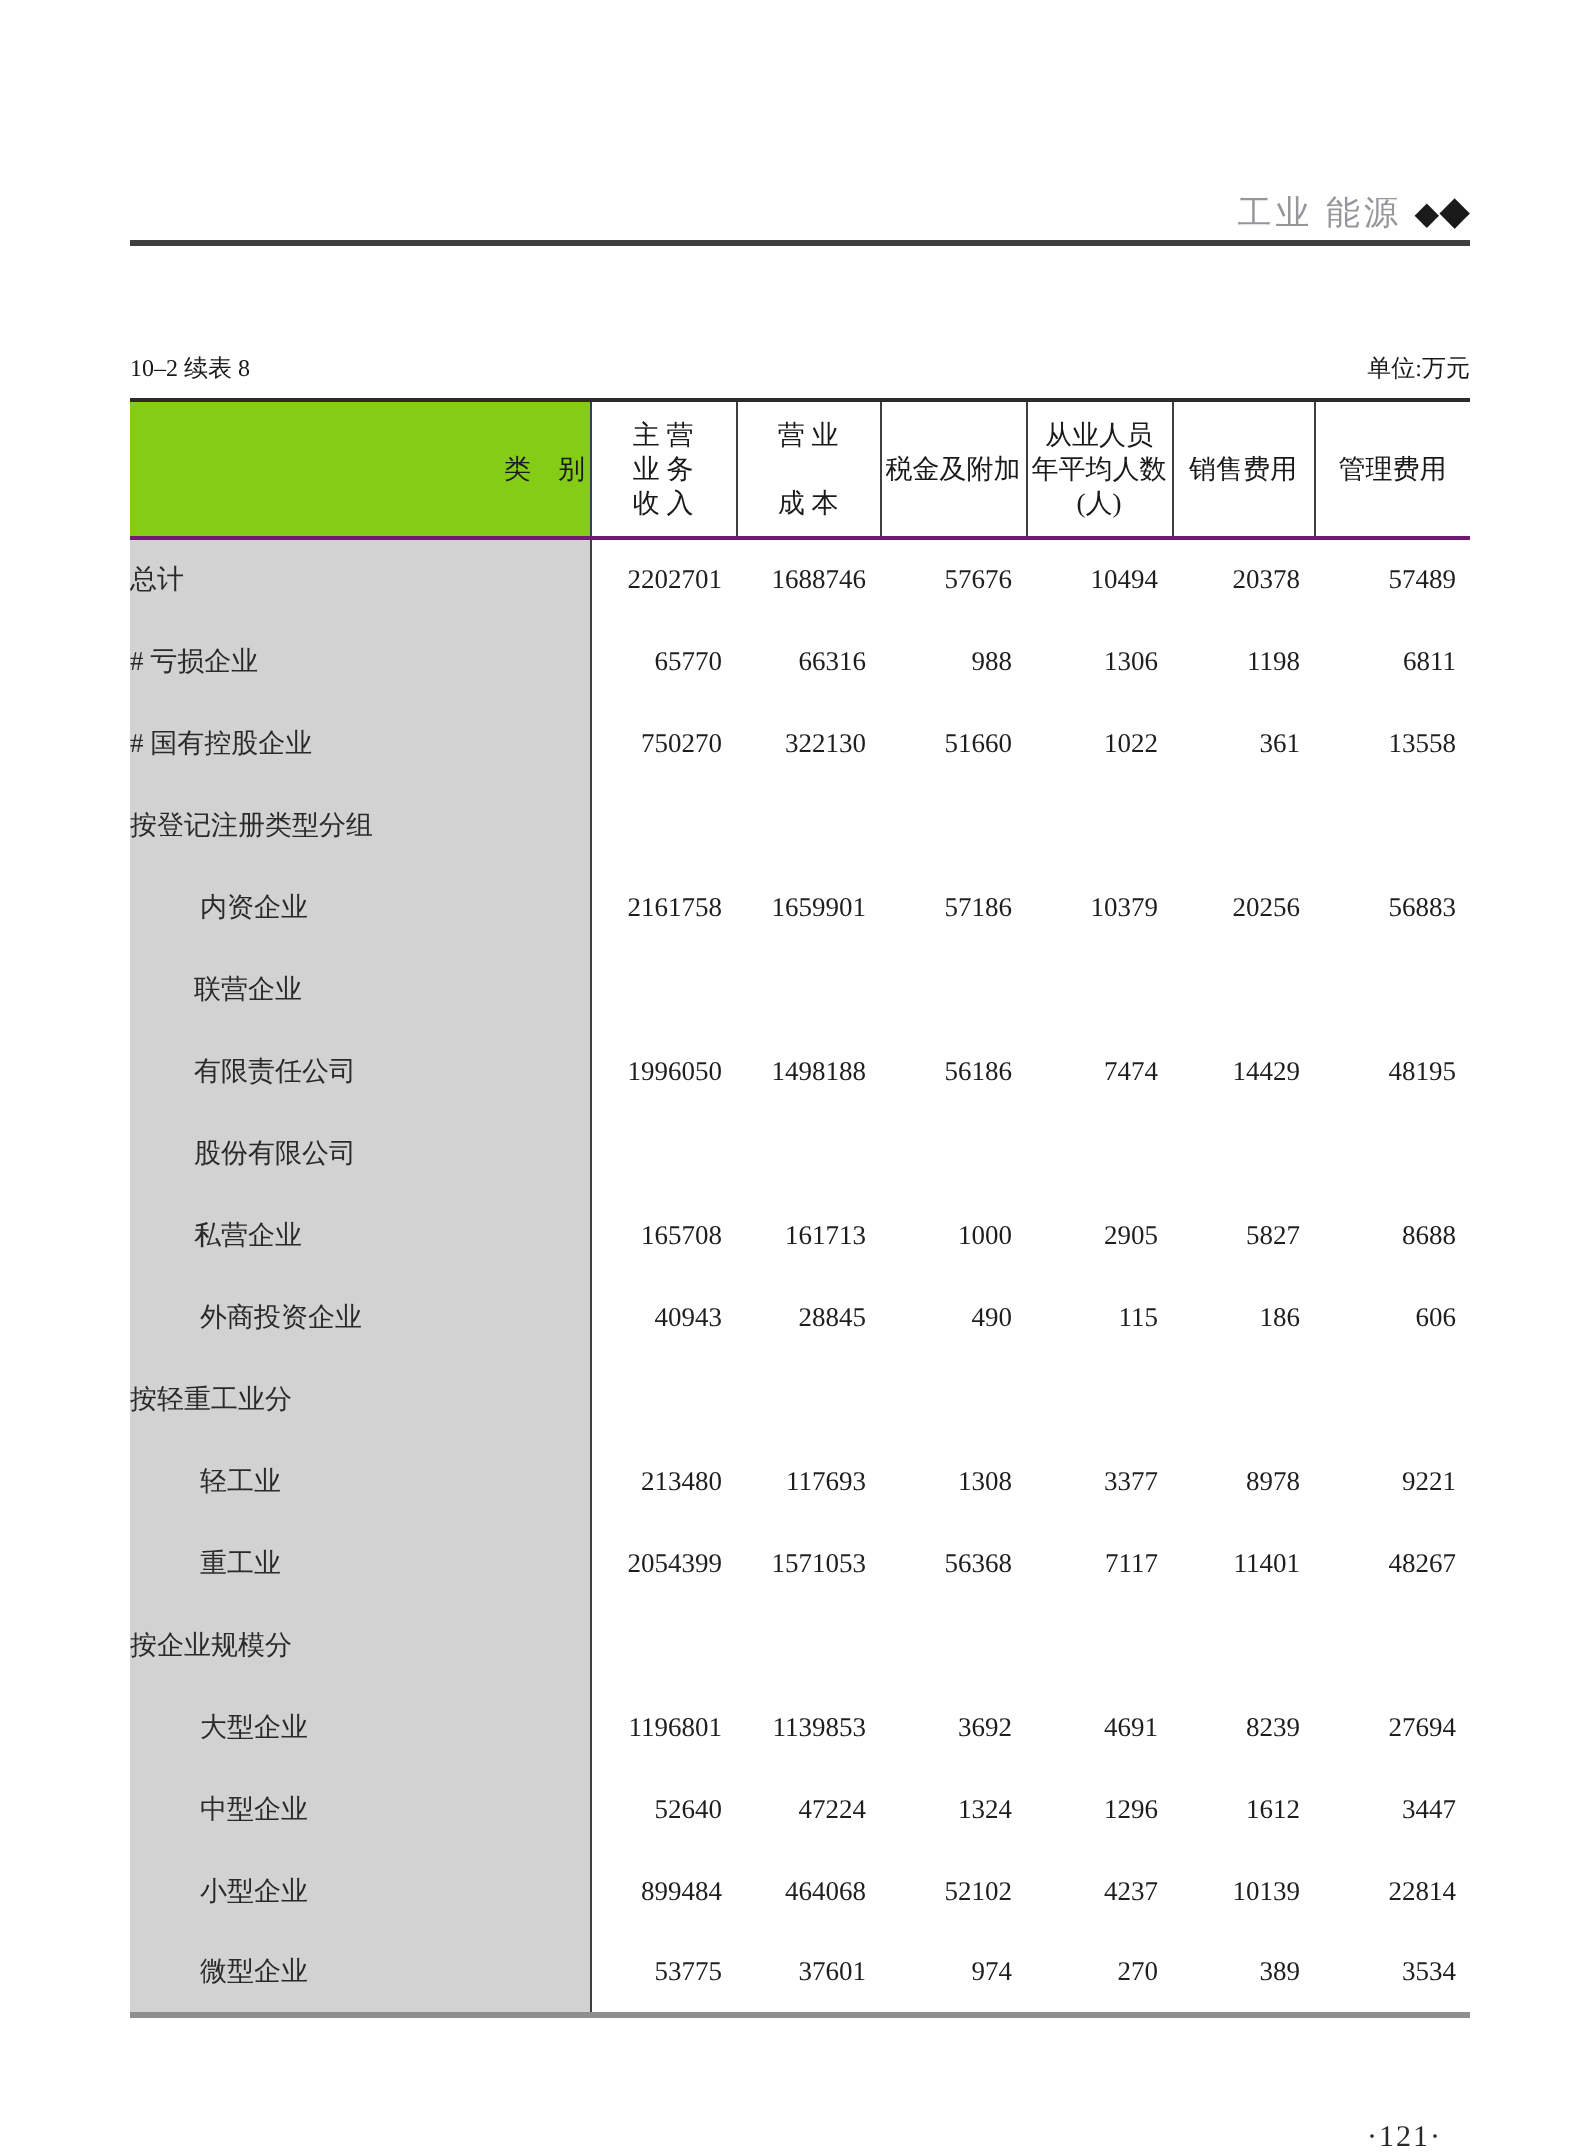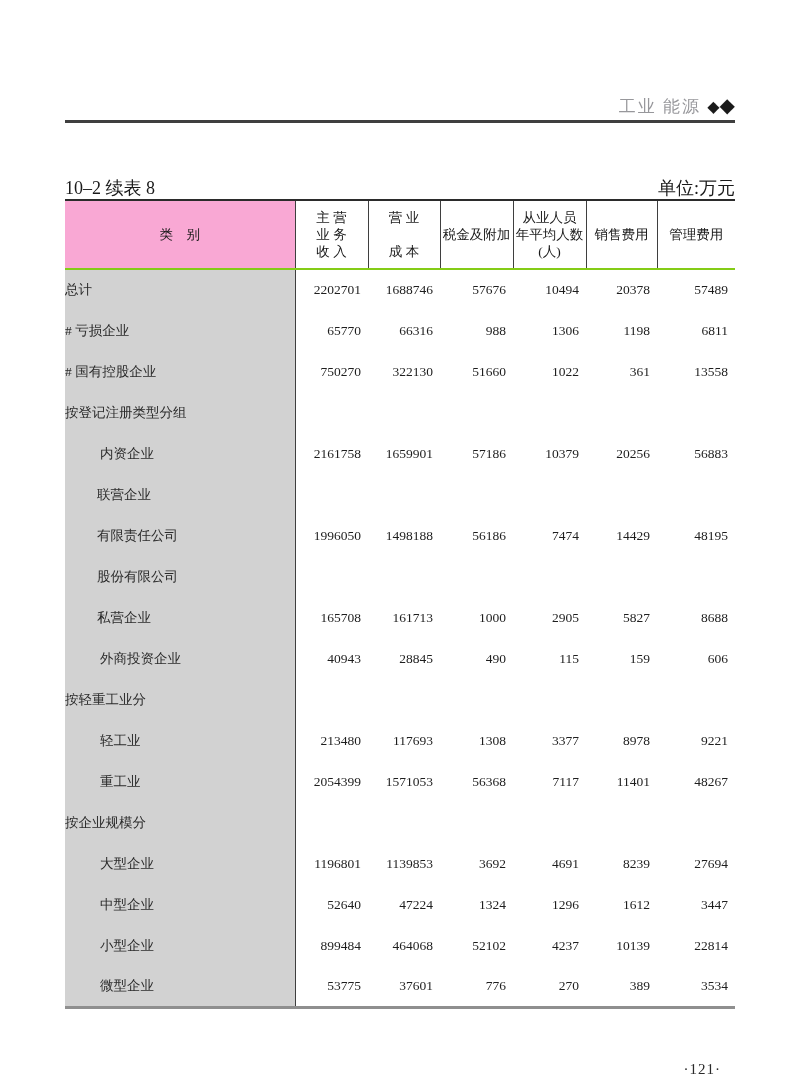--- a/index.html
+++ b/index.html
@@ -34,47 +34,47 @@
     height:3px;
     background:#3f3f3f;
   }
 
   
   .table-meta {
     position:absolute;
     left:65px; right:58px; top:140px;
     display:flex;
     justify-content:space-between;
-    font-size:18px;
+    font-size:12px;
     color:#1a1a1a;
   }
 
   
   table.data-table {
     position:absolute;
     left:65px; top:163px;
     width:670px;
     border-collapse:collapse;
     table-layout:fixed;
     border-top:2px solid #2b2b2b;
     border-bottom:3px solid #8f8f8f;
     font-size:13.5px;
   }
   thead tr { height:69px; }
   thead th {
     font-weight:normal;
     text-align:center;
     vertical-align:middle;
     border-right:1px solid #3f3f3f;
-    border-bottom:2px solid #84cc16;
+    border-bottom:2px solid #701a75;
     color:#1a1a1a;
     padding:0 2px;
   }
   thead th:last-child { border-right:none; }
-  th.cat-head { background:#f9a8d4; }
+  th.cat-head { background:#84cc16;text-align:right; }
   .hline { line-height:17px; min-height:17px; }
 
   tbody tr { height:41px; }
   tbody td { vertical-align:middle; }
   td.cat {
     background:#d2d2d2;
     border-right:1px solid #3f3f3f;
     color:#2a2a2a;
   }
   td.num {
@@ -233,21 +233,21 @@
           <td class="num">2905</td>
           <td class="num">5827</td>
           <td class="num">8688</td>
         </tr>
         <tr>
           <td class="cat indent-1">外商投资企业</td>
           <td class="num">40943</td>
           <td class="num">28845</td>
           <td class="num">490</td>
           <td class="num">115</td>
-          <td class="num">159</td>
+          <td class="num">186</td>
           <td class="num">606</td>
         </tr>
         <tr>
           <td class="cat indent-0">按轻重工业分</td>
           <td class="num"></td>
           <td class="num"></td>
           <td class="num"></td>
           <td class="num"></td>
           <td class="num"></td>
           <td class="num"></td>
@@ -303,21 +303,21 @@
           <td class="num">464068</td>
           <td class="num">52102</td>
           <td class="num">4237</td>
           <td class="num">10139</td>
           <td class="num">22814</td>
         </tr>
         <tr>
           <td class="cat indent-1">微型企业</td>
           <td class="num">53775</td>
           <td class="num">37601</td>
-          <td class="num">776</td>
+          <td class="num">974</td>
           <td class="num">270</td>
           <td class="num">389</td>
           <td class="num">3534</td>
         </tr>
       </tbody>
   </table>
 
   <div class="page-number">·121·</div>
 </div>
 

